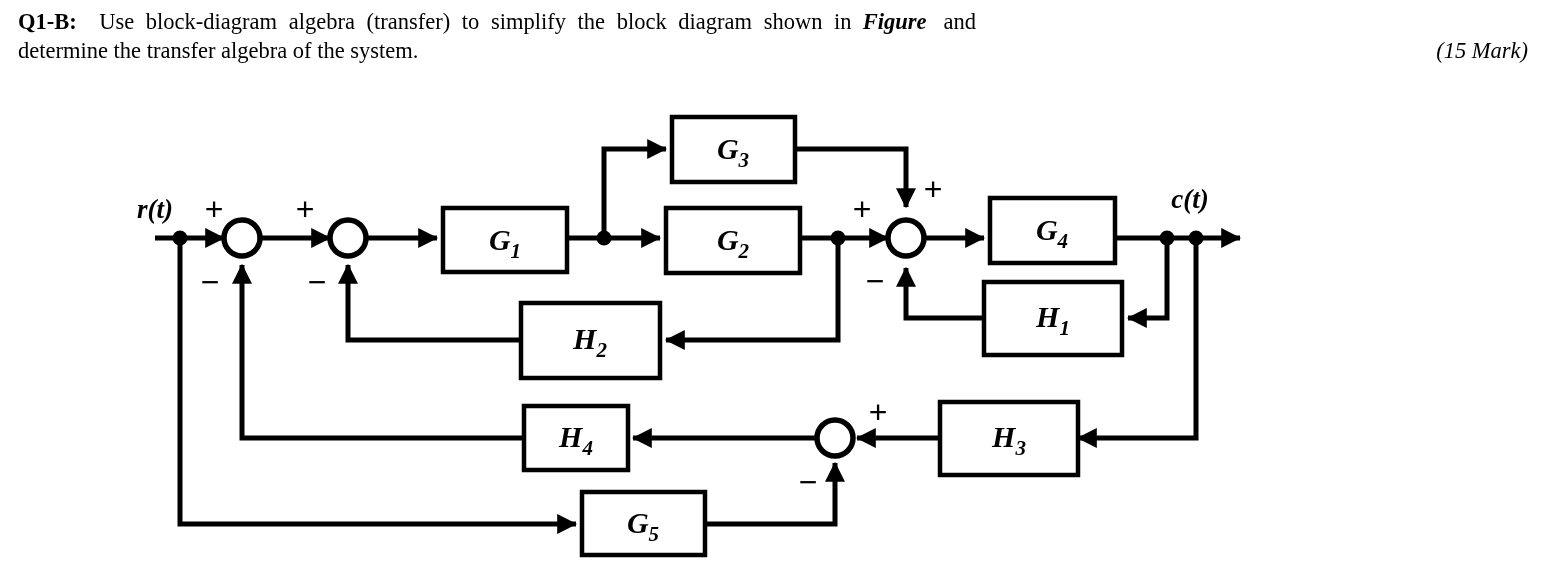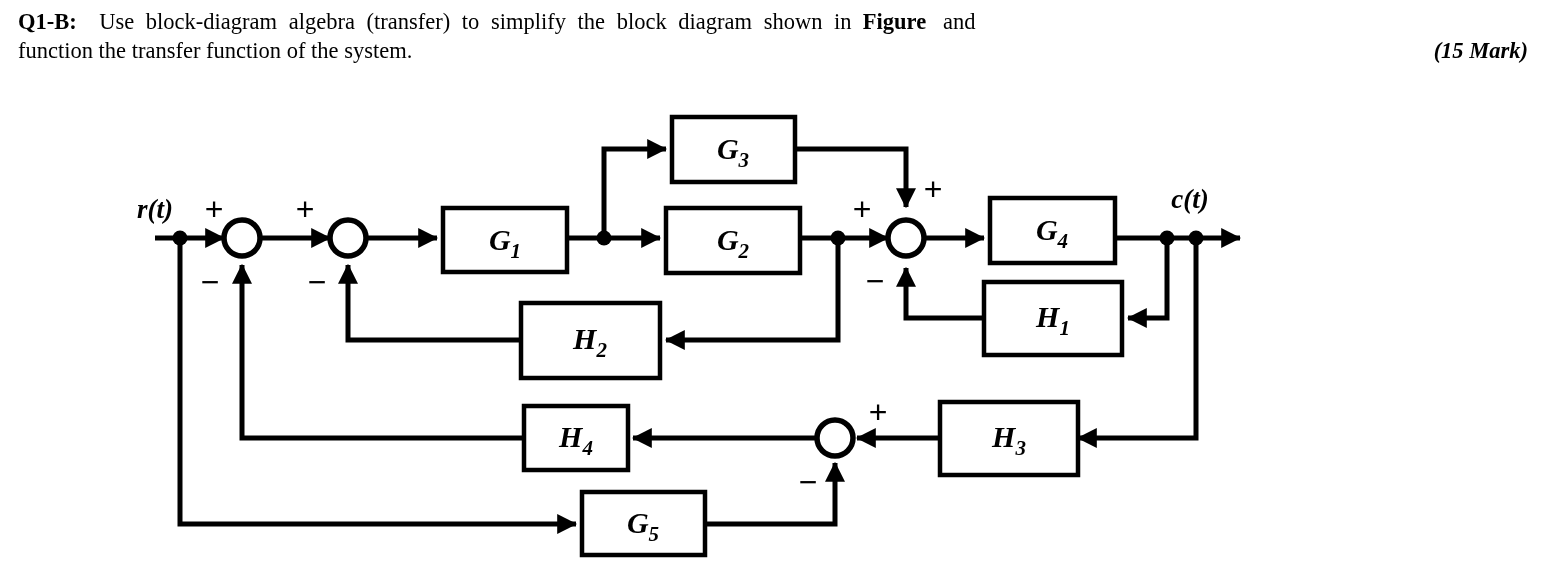--- a/index.html
+++ b/index.html
@@ -23,23 +23,23 @@
     font-size: 22.5px;
     line-height: 1.28;
   }
   .q-line {
     display: block;
     white-space: nowrap;
   }
   .q-label {
     font-weight: bold;
   }
-  .q-bold { font-weight: bold; }
+  .q-bold { font-weight: bold; font-style: italic; }
   .q-mark {
-    font-weight: bold;
+    font-weight: normal;
     font-style: italic;
     float: right;
   }
   #diagram-wrap {
     position: absolute;
     left: 0;
     top: 90px;
     width: 1544px;
     height: 484px;
   }
@@ -92,21 +92,21 @@
 <body>
 
 <div id="question-header">
   <div class="q-line">
     <span class="q-label">Q1-B:</span>
     <span>&nbsp;&nbsp;&nbsp;</span><span style="word-spacing:6px;">Use block-diagram algebra (transfer) to simplify the block diagram shown in</span>
     <span>&nbsp;</span><span class="q-bold">Figure</span>
     <span>&nbsp;&nbsp;</span><span>and</span>
   </div>
   <div class="q-line" style="position:relative;">
-    <span>function the transfer function of the system.</span>
+    <span>determine the transfer algebra of the system.</span>
     <span class="q-mark">(15 Mark)</span>
   </div>
 </div>
 
 <div id="diagram-wrap">
 <svg width="1544" height="484" viewBox="0 0 1544 484" xmlns="http://www.w3.org/2000/svg">
   <defs>
     <marker id="ar" viewBox="0 0 10 10" refX="9.4" refY="5" markerWidth="4.0" markerHeight="4.0" orient="auto-start-reverse">
       <path d="M 0 0 L 10 5 L 0 10 z" fill="#000000"></path>
     </marker>

